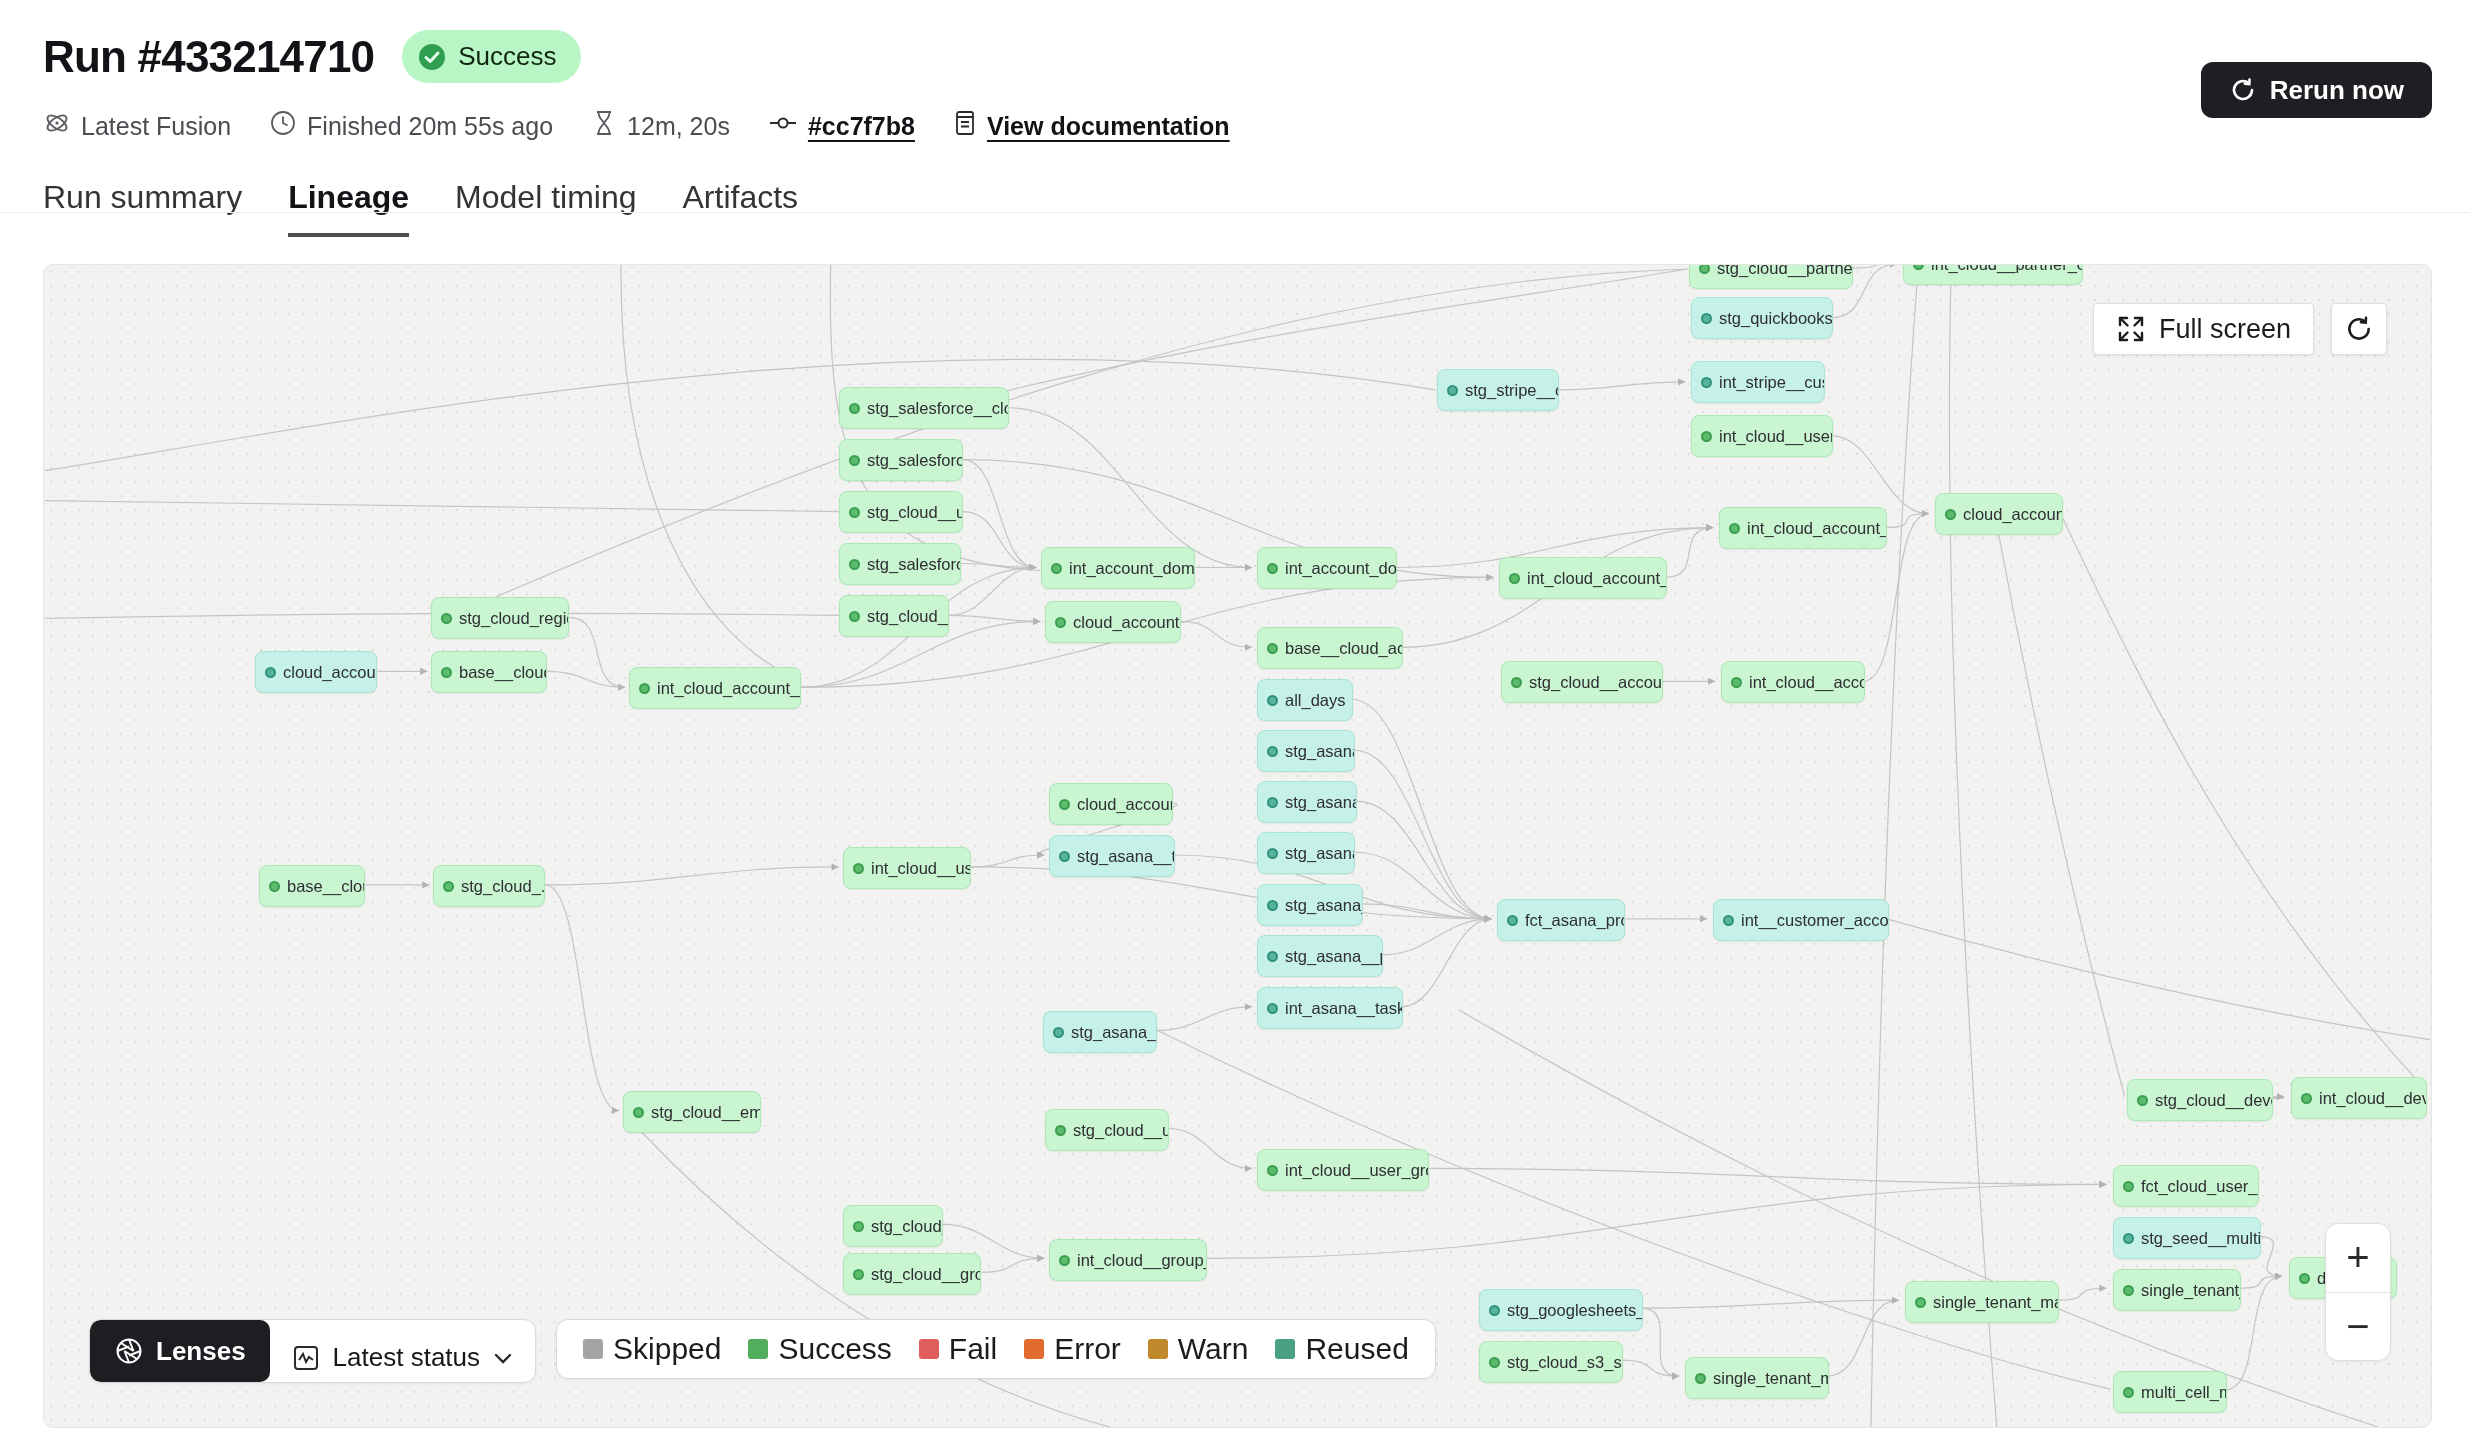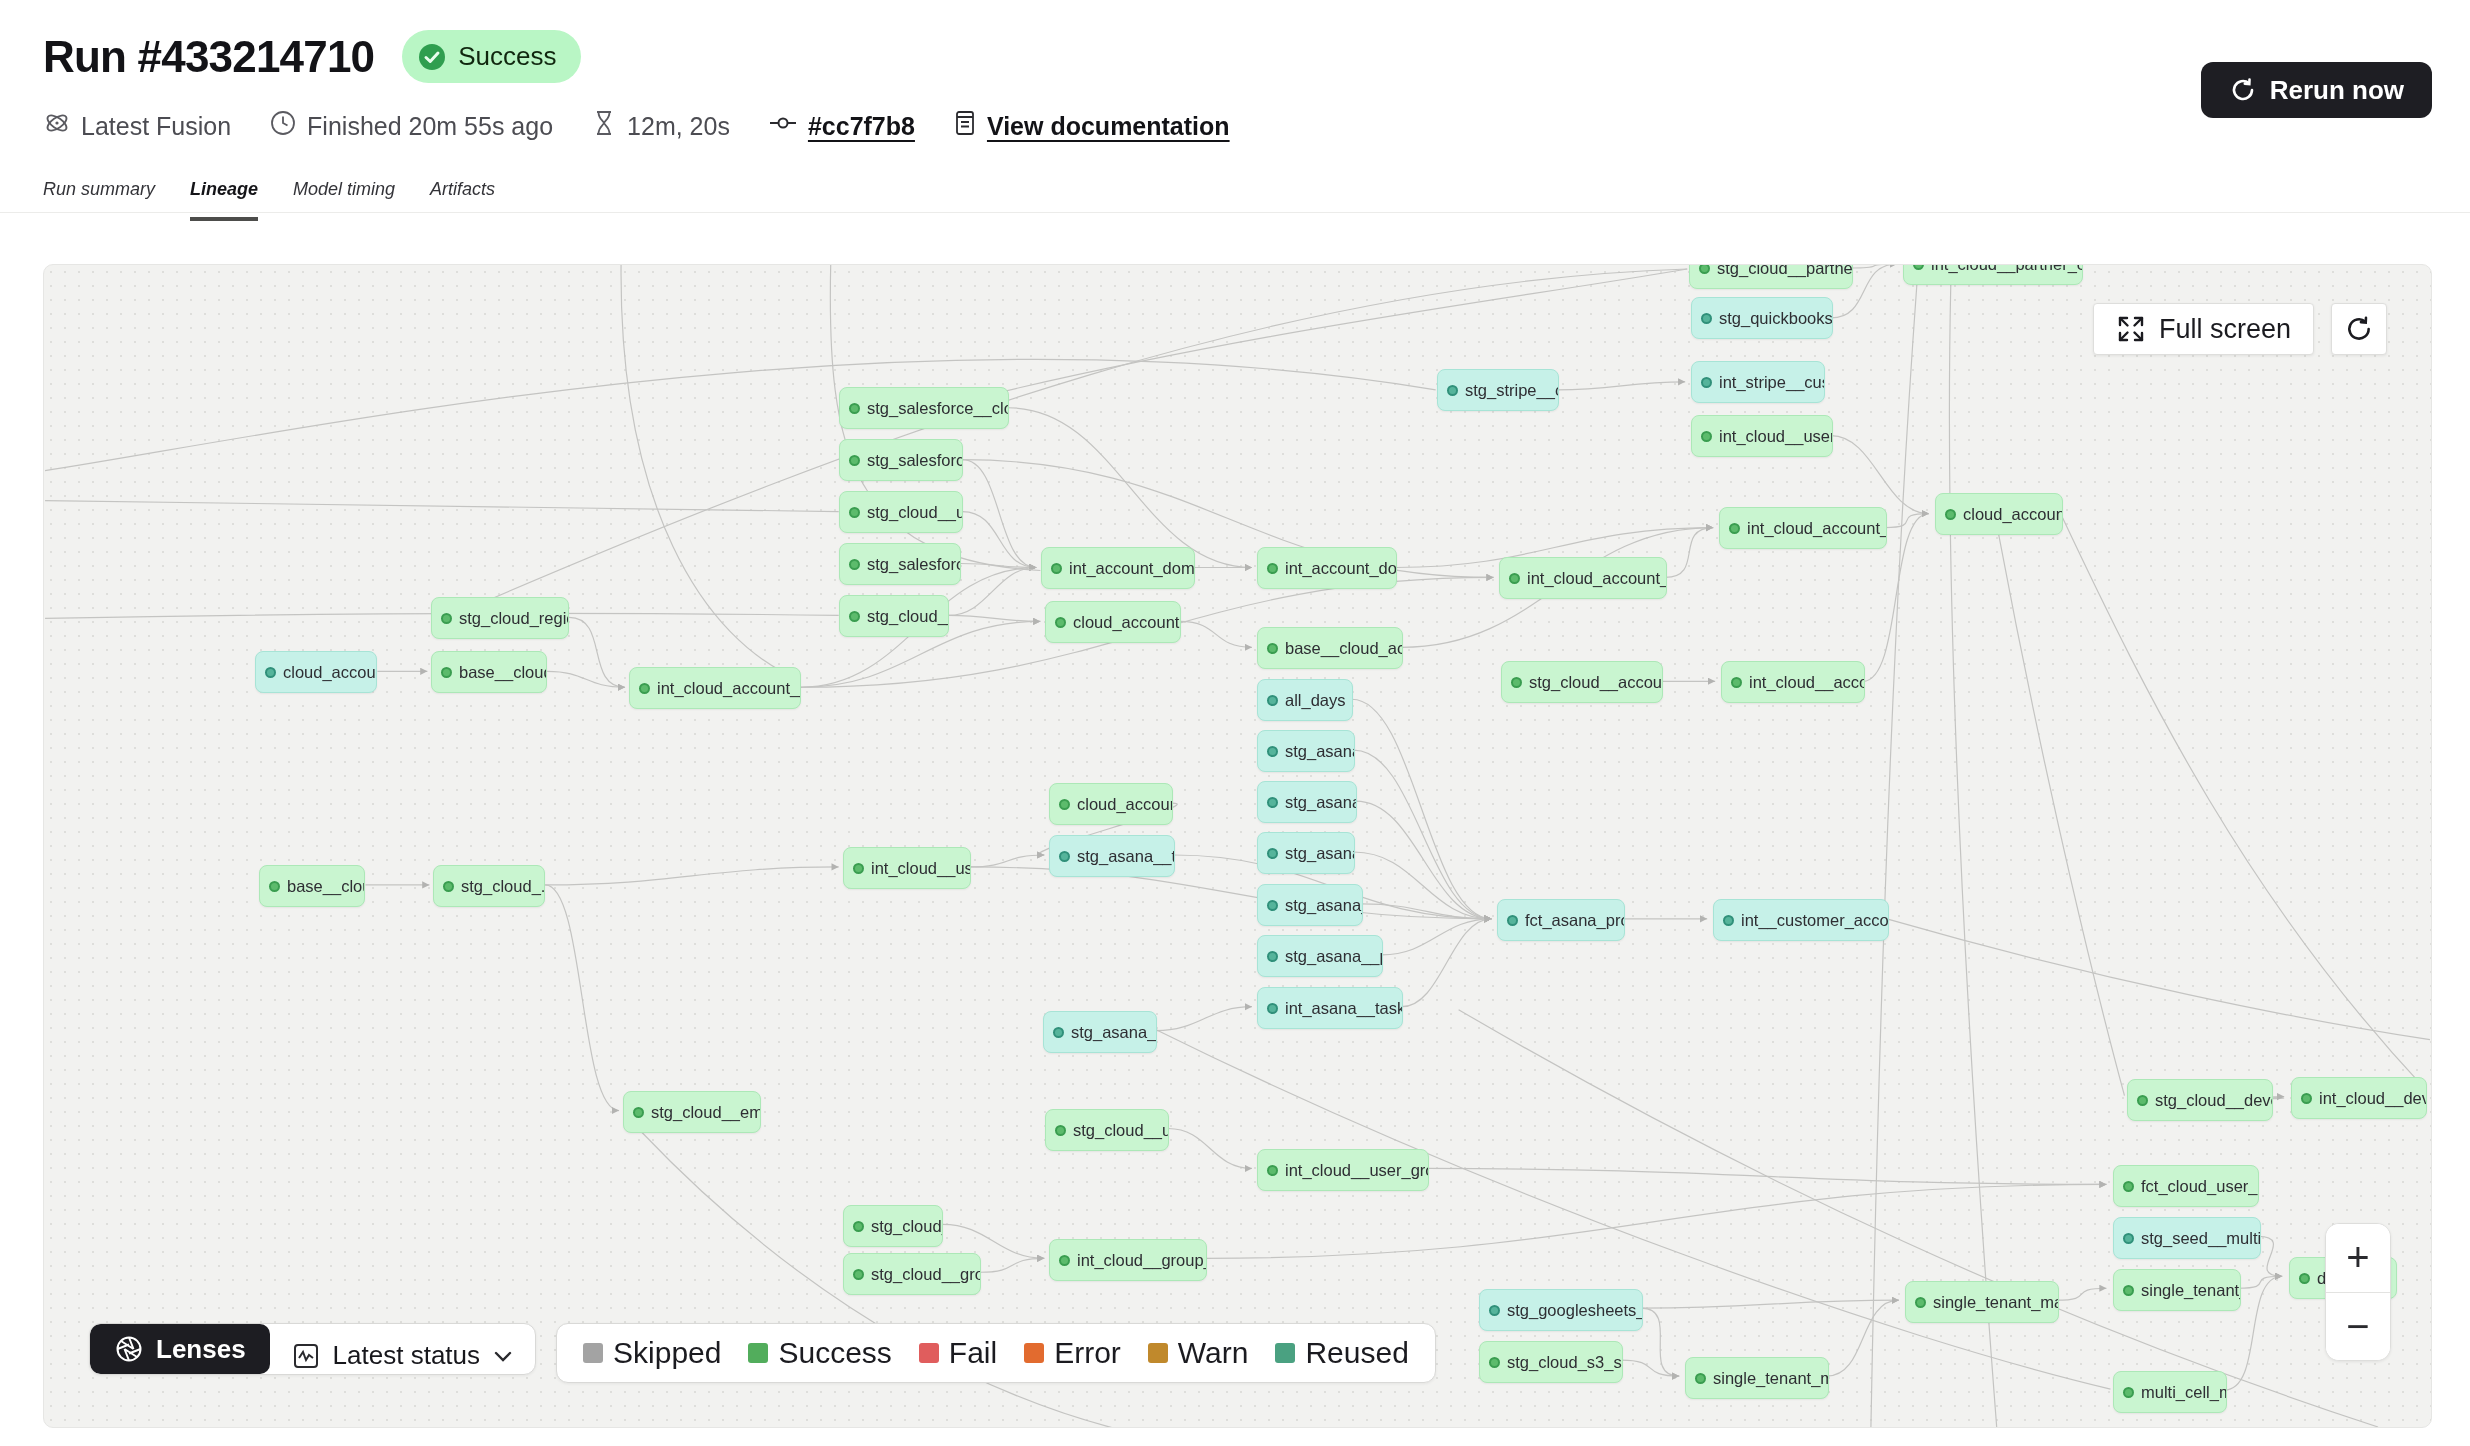--- a/index.html
+++ b/index.html
@@ -12,21 +12,21 @@
   .header { position:absolute; left:43px; top:30px; right:43px; }
   .title-row { display:flex; align-items:center; gap:28px; }
   .page-title { font-size:44px; font-weight:700; letter-spacing:-0.8px; color:#131317; }
   .status-badge { display:inline-flex; align-items:center; gap:11px; background:#b9f6c5;
     border-radius:999px; padding:11px 24px 11px 15px; font-size:26px; font-weight:500; color:#10270f; }
   .meta-row { display:flex; align-items:center; gap:38px; margin-top:26px; font-size:25px; color:#4c4c52; }
   .meta-item { display:flex; align-items:center; gap:10px; }
   .meta-item svg { stroke:#5a5a60; }
   .meta-item.link { color:#131317; font-weight:700; text-decoration:underline; text-underline-offset:5px; text-decoration-thickness:1.5px; cursor:pointer; }
   .meta-item.link svg { stroke:#2a2a2e; }
-  .tabs { display:flex; gap:35px; margin-top:36px; font-size:18px; color:#333338;font-style:italic; }
+  .tabs { display:flex; gap:46px; margin-top:36px; font-size:32px; color:#333338; }
   .tab { padding-bottom:17px; cursor:pointer; border-bottom:4px solid transparent; }
   .tab.active { font-weight:600; color:#141418; border-bottom-color:#4d4d4b; }
   .header-divider { position:absolute; left:0; top:212px; width:2470px; border-top:1px solid #ececea; }
   .rerun-button { position:absolute; top:62px; right:38px; height:56px; display:flex; align-items:center; gap:13px;
     background:#1e1e23; color:#fff; border:none; border-radius:12px; padding:0 28px; font-size:26px; font-weight:600;
     font-family:inherit; cursor:pointer; }
   .rerun-button svg { stroke:#fff; }
   
   .lineage-canvas { position:absolute; left:43px; top:264px; width:2389px; height:1164px;
     background:#f2f2f0; border:1px solid #e6e6e4; border-radius:10px; overflow:hidden;
@@ -48,21 +48,21 @@
   .refresh-button { top:38px; right:44px; width:56px; height:52px; }
   .zoom-stack { position:absolute; right:40px; bottom:66px; width:66px; height:138px; background:#fff;
     border:1px solid #dededc; border-radius:14px; box-shadow:0 1px 3px rgba(0,0,0,0.07);
     display:flex; flex-direction:column; overflow:hidden; }
   .zoom-btn { flex:1; display:flex; align-items:center; justify-content:center; font-size:40px; font-weight:300;
     color:#2a2a2e; background:#fff; border:none; cursor:pointer; font-family:inherit; }
   .zoom-divider { border-top:1px solid #e3e3e1; }
   
   .bottom-bar { position:absolute; left:45px; bottom:44px; display:flex; gap:20px; align-items:stretch; }
   .lens-bar { display:flex; background:#fff; border:1px solid #d9d9d7; border-radius:12px;
-    box-shadow:0 1px 3px rgba(0,0,0,0.06); overflow:hidden; height:52px; }
+    box-shadow:0 1px 3px rgba(0,0,0,0.06); overflow:hidden; height:64px; }
   .lenses-button { display:flex; align-items:center; gap:12px; background:#1d1d22; color:#fff;
     padding:0 24px; font-size:26px; font-weight:600; border:none; border-radius:10px; font-family:inherit; cursor:pointer; }
   .lens-select { display:flex; align-items:center; gap:13px; padding:8px 22px; font-size:26px; color:#17171c; cursor:pointer;margin-top:13px; }
   .legend-card { display:flex; align-items:center; gap:27px; background:#fff; border:1px solid #d9d9d7;
     border-radius:12px; box-shadow:0 1px 3px rgba(0,0,0,0.06); padding:0 26px; height:60px; }
   .legend-item { display:flex; align-items:center; gap:10px; font-size:30px; color:#1b1b20; }
   .legend-swatch { width:20px; height:20px; border-radius:3px; }
 </style>
 </head>
 <body>

